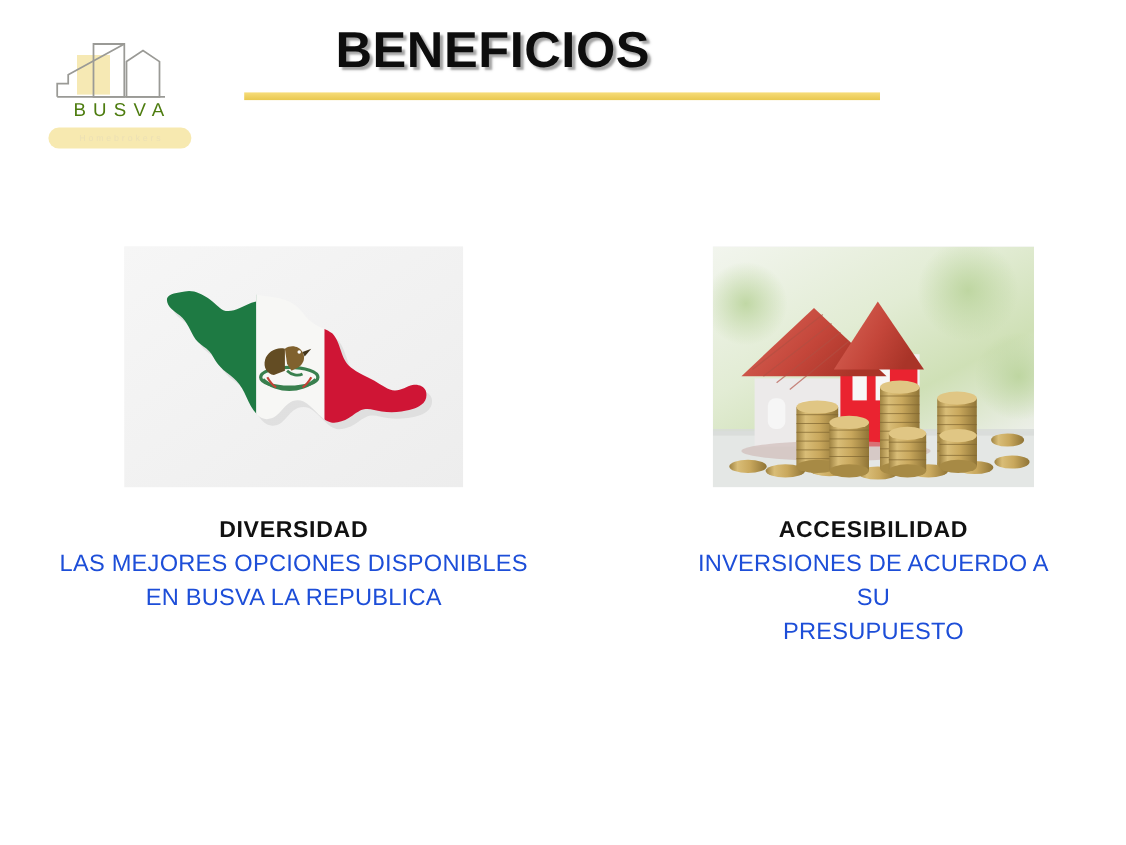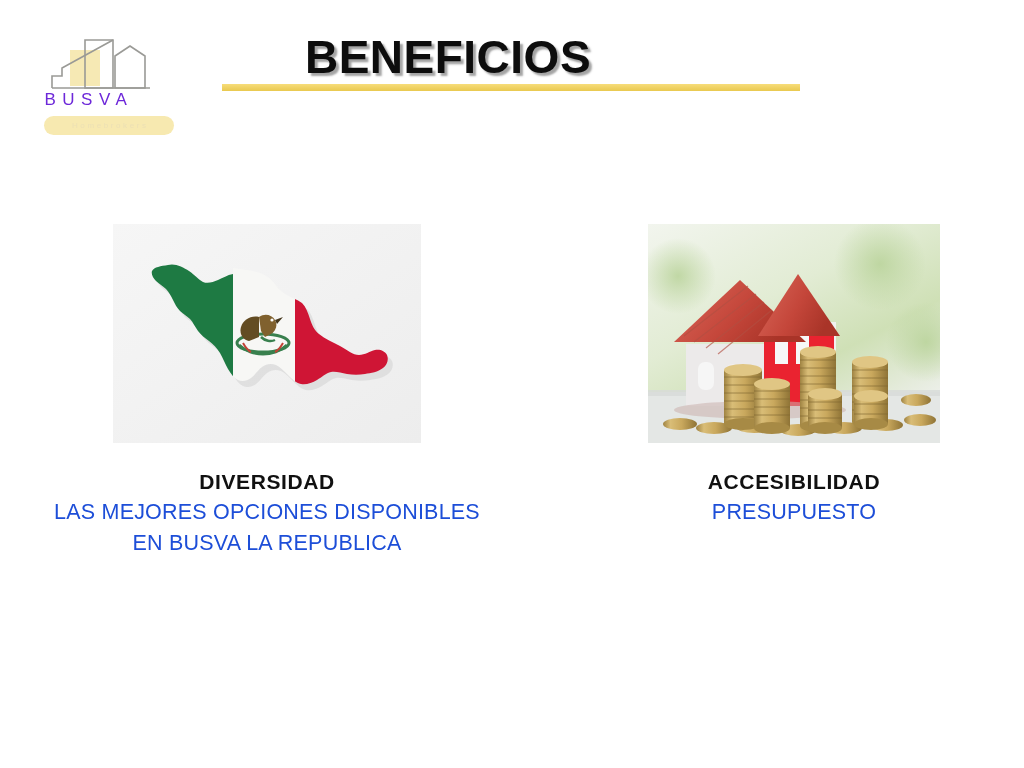--- a/index.html
+++ b/index.html
@@ -32,24 +32,25 @@
     left: 0; top: 0;
     width: 140px; height: 68px;
   }
   #logo-mark svg { display: block; width: 140px; height: 68px; }
 
   #logo-wordmark {
     position: absolute;
     left: 0;
     top: 62px;
     width: 140px;
+    text-align: center;
     font-size: 17px;
     font-weight: 400;
     letter-spacing: 6.5px;
-    color: #6d28d9;
+    color: #4d7c0f;
     text-indent: 6.5px;
     font-family: "Liberation Sans", sans-serif;
   }
 
   #logo-tagline-wrap {
     position: absolute;
     left: 6px;
     top: 88px;
     width: 130px;
     height: 19px;
@@ -65,21 +66,21 @@
     text-indent: 2.6px;
     color: #ece0b4;
     font-weight: 400;
     white-space: nowrap;
   }
 
   
   #title {
     position: absolute;
     left: 0;
-    top: 30px;
+    top: 18px;
     width: 896px;
     text-align: center;
     font-size: 46px;
     font-weight: bold;
     letter-spacing: 0.5px;
     color: #0d0d0d;
     text-shadow: 3px 3px 2px rgba(90,90,90,0.55);
     font-family: "Liberation Sans", sans-serif;
   }
 
@@ -390,17 +391,18 @@
             </g>
             <ellipse cx="223" cy="172" rx="17" ry="6" fill="#e0c684"></ellipse>
             <ellipse cx="223" cy="200" rx="17" ry="6" fill="#a78a45"></ellipse>
           </g>
         </g>
       </svg>
     </div>
 
     <div class="caption" id="caption-right">
       <div class="caption-title">ACCESIBILIDAD</div>
+      <div class="caption-body">INVERSIONES DE ACUERDO A SU</div>
       <div class="caption-body">PRESUPUESTO</div>
     </div>
   </div>
 
 </div>
 
 </body></html>

